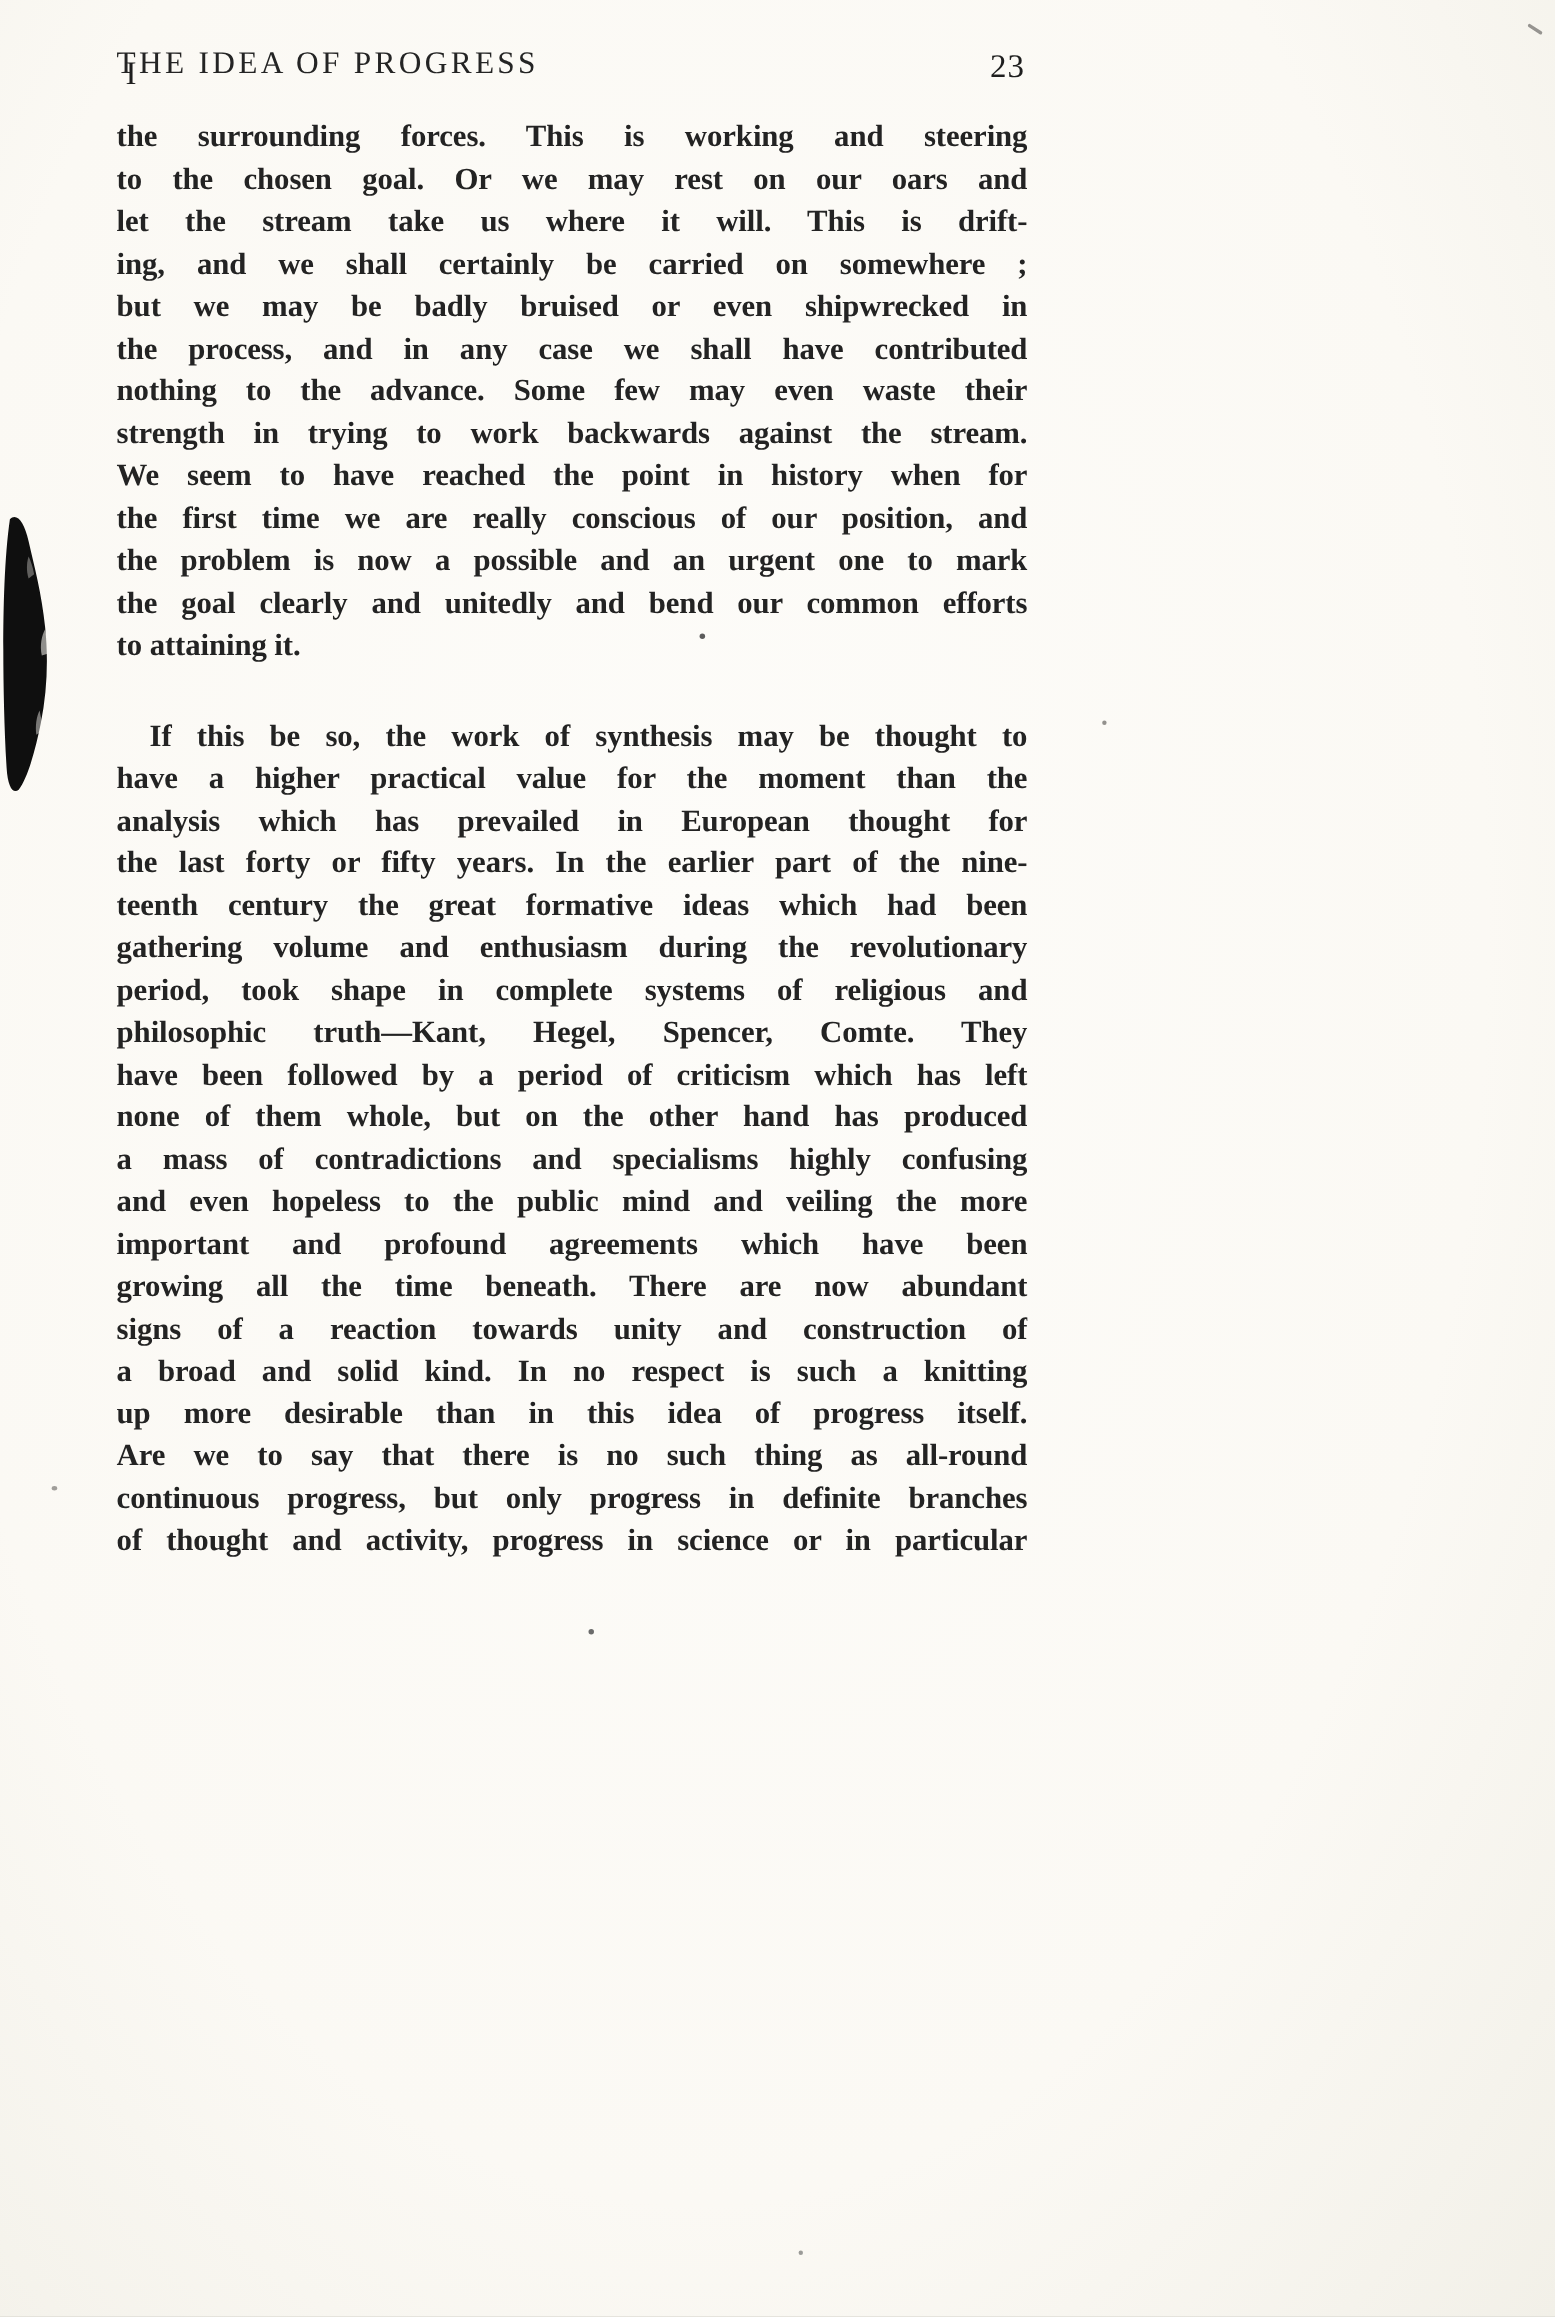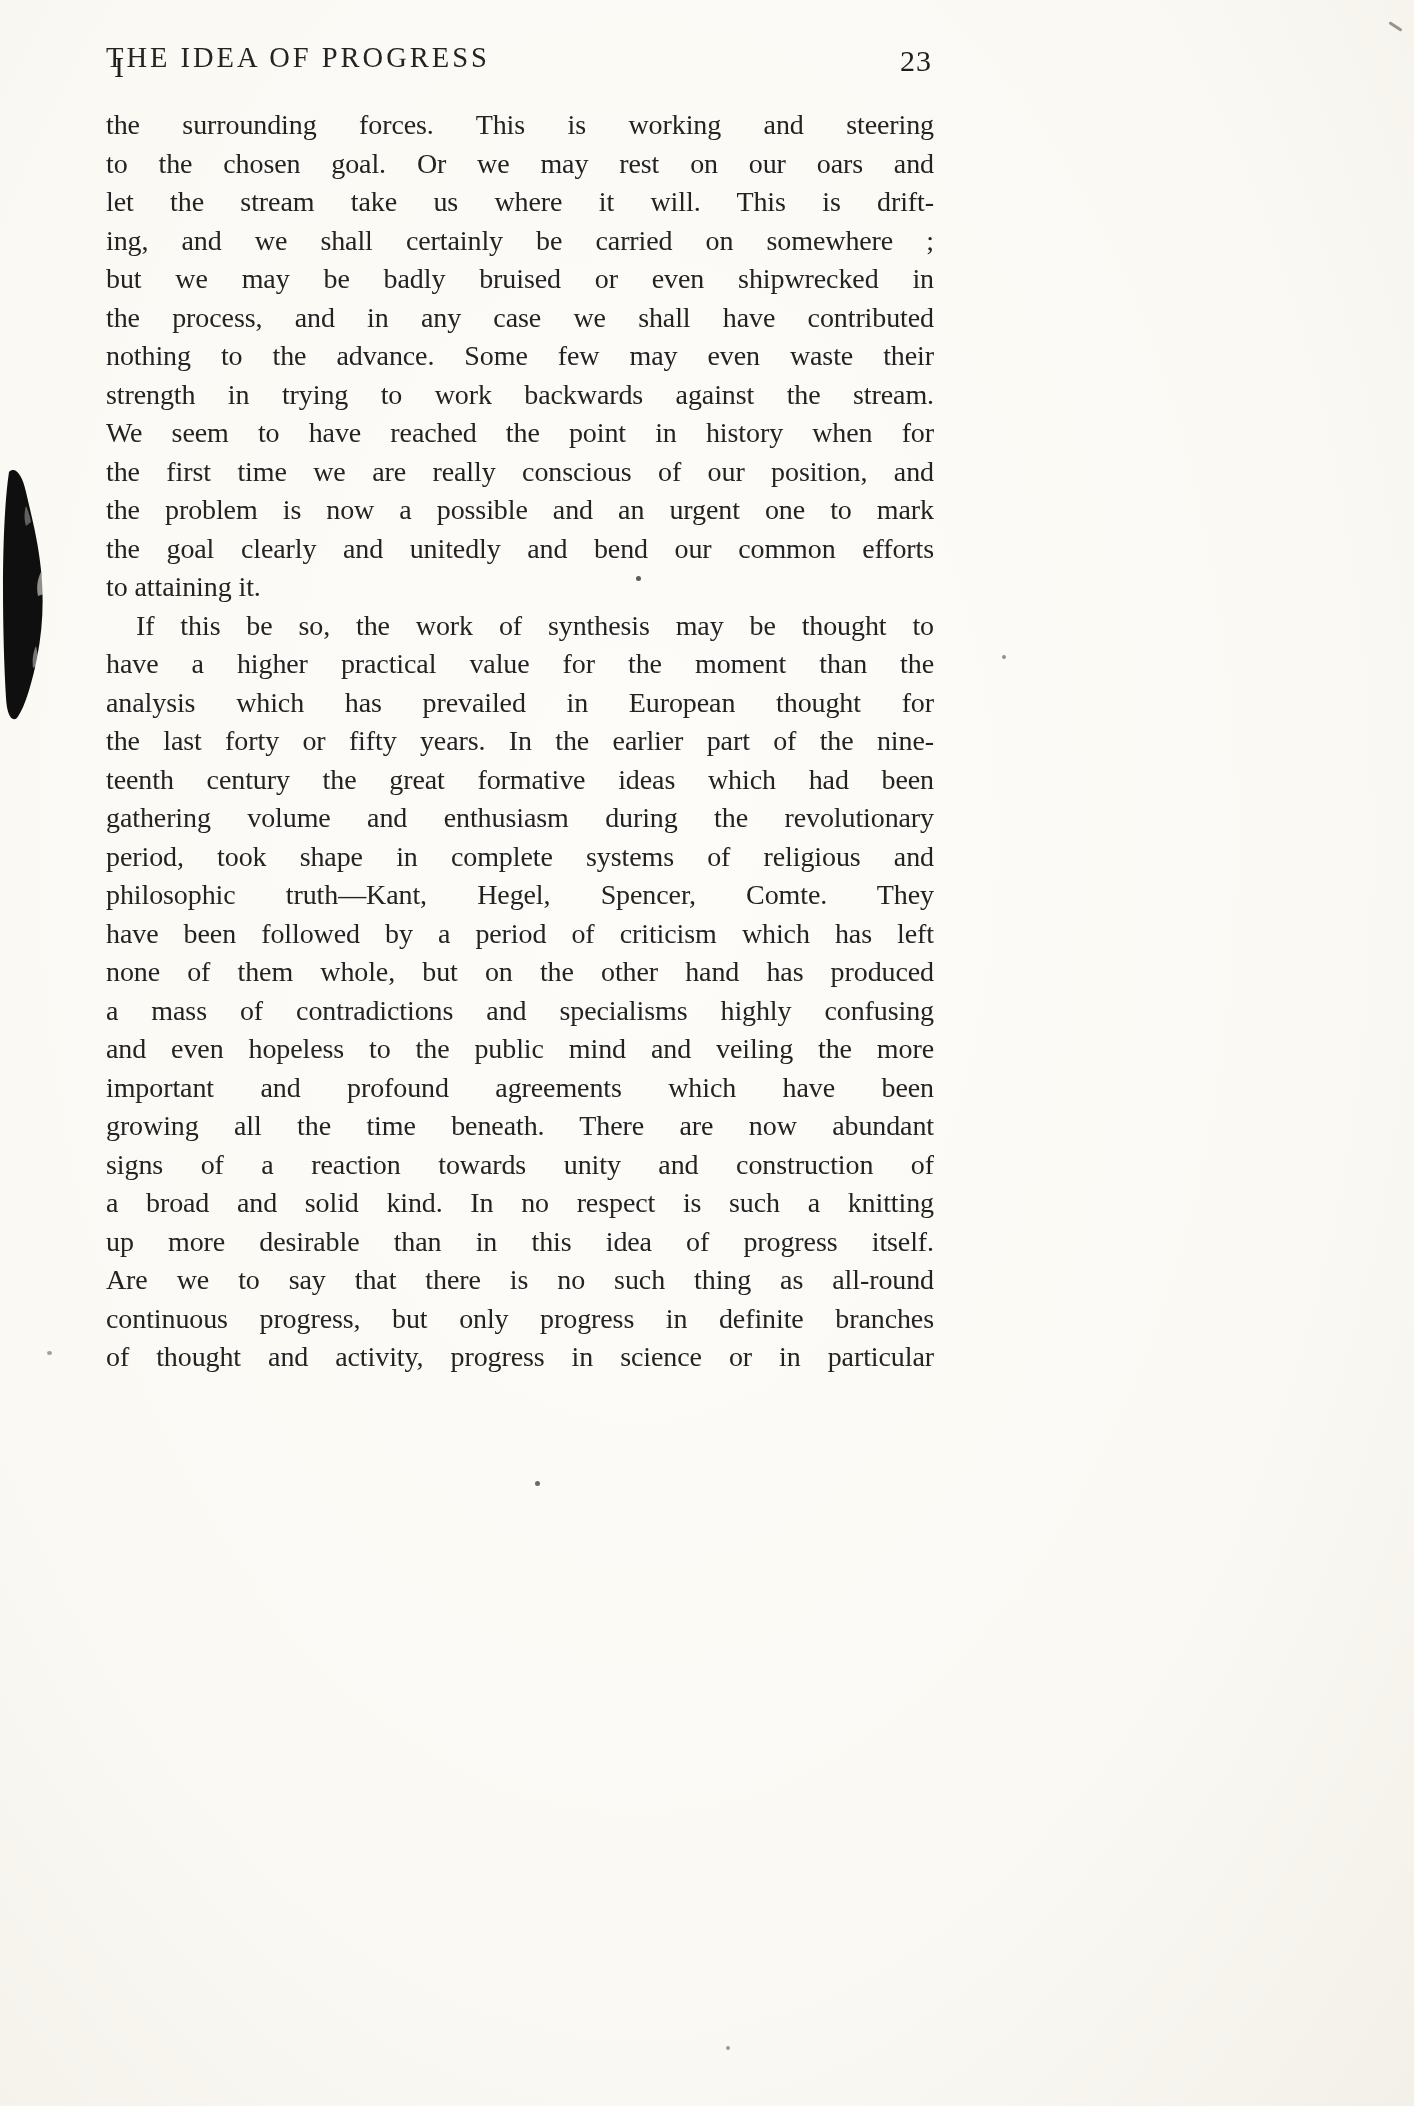--- a/index.html
+++ b/index.html
@@ -51,26 +51,28 @@
     font-size: 28px;
     line-height: 38.5px;
     letter-spacing: -0.1px;
     color: #232323;
   }
   .line {
     height: 38.5px;
     overflow: hidden;
     text-align: justify;
     text-align-last: justify;
+    font-weight: bold;
   }
   .line.last {
     text-align-last: left;
   }
   .line.indent {
     padding-left: 30px;
+    margin-top: 44px;
   }
   .ink-smudge {
     position: absolute;
     left: 2px;
     top: 466px;
   }
   .speck {
     position: absolute;
     border-radius: 50%;
   }

